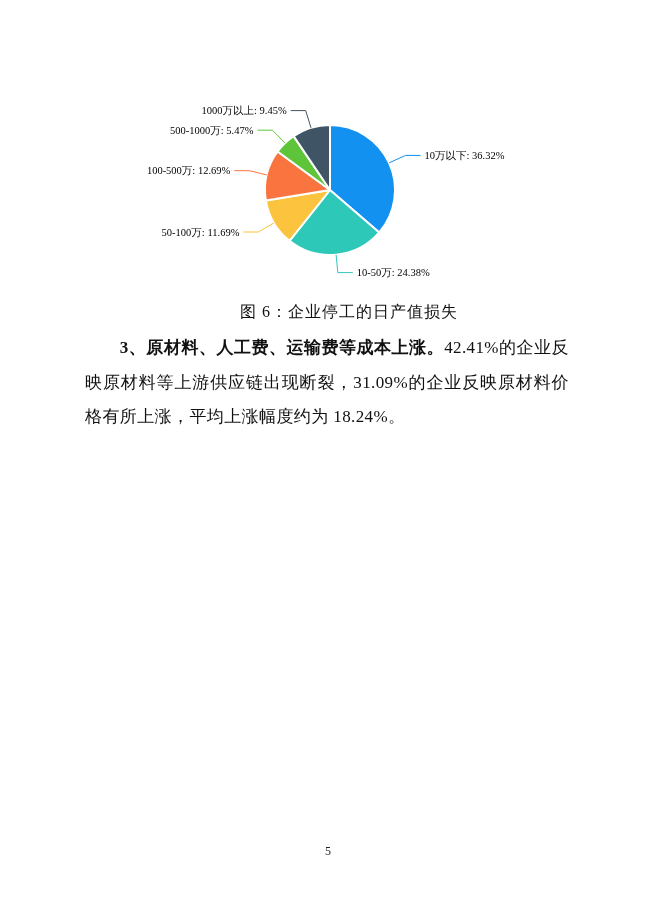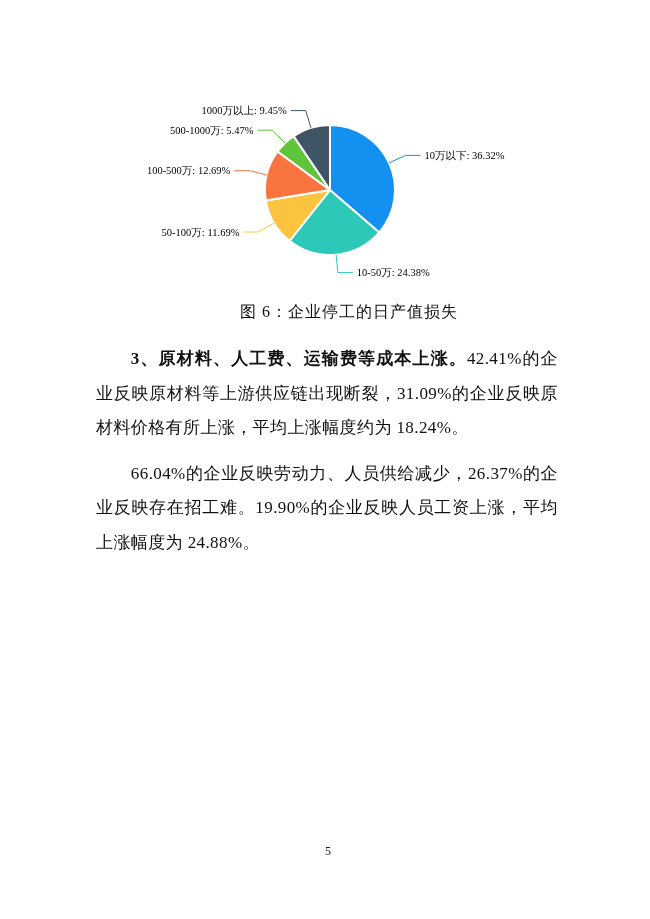--- a/index.html
+++ b/index.html
@@ -35,21 +35,21 @@
     top: 331px;
     left: 85px;
     width: 484px;
     font-size: 17px;
     line-height: 34.5px;
     text-align: justify;
     text-justify: inter-ideograph;
     color: #111111;
   }
   .body-text p {
-    margin: 11px;
+    margin: 0;
     text-indent: 2.05em;
     letter-spacing: 0.4px;
   }
   .body-text .bold { font-weight: 700; }
   .page-number {
     position: absolute;
     top: 844px;
     left: 0;
     width: 656px;
     text-align: center;
@@ -81,18 +81,17 @@
         <text x="253.5" y="133.7" text-anchor="end" font-size="10.5" fill="#000000" font-family="&quot;Liberation Serif&quot;, &quot;DejaVu Serif&quot;, serif">500-1000万: 5.47%</text>
         <path d="M 330 190 L 293.63 136.13 A 65 65 0 0 1 330.00 125.00 Z" fill="#3F5566" stroke="#ffffff" stroke-width="2" stroke-linejoin="round"></path>
         <polyline points="311.0,127.8 305.7,110.6 290.7,110.6" fill="none" stroke="#3F5566" stroke-width="1"></polyline>
         <text x="286.7" y="114.1" text-anchor="end" font-size="10.5" fill="#000000" font-family="&quot;Liberation Serif&quot;, &quot;DejaVu Serif&quot;, serif">1000万以上: 9.45%</text>
       </svg>
     <figcaption class="caption">图 6：企业停工的日产值损失</figcaption>
   </figure>
 
   <div class="body-text">
       <p><span class="bold">3、原材料、人工费、运输费等成本上涨。</span><span>42.41%的企业反映原材料等上游供应链出现断裂，31.09%的企业反映原材料价格有所上涨，平均上涨幅度约为 18.24%。</span></p>
-      <p><span>66.04%的企业反映劳动力、人员供给减少，26.37%的企业反映存在招工难。19.90%的企业反映人员工资上涨，平均上涨幅度为 24.88%。</span></p>
     </div>
 
   <div class="page-number">5</div>
 
 </div>
 
 </body></html>

